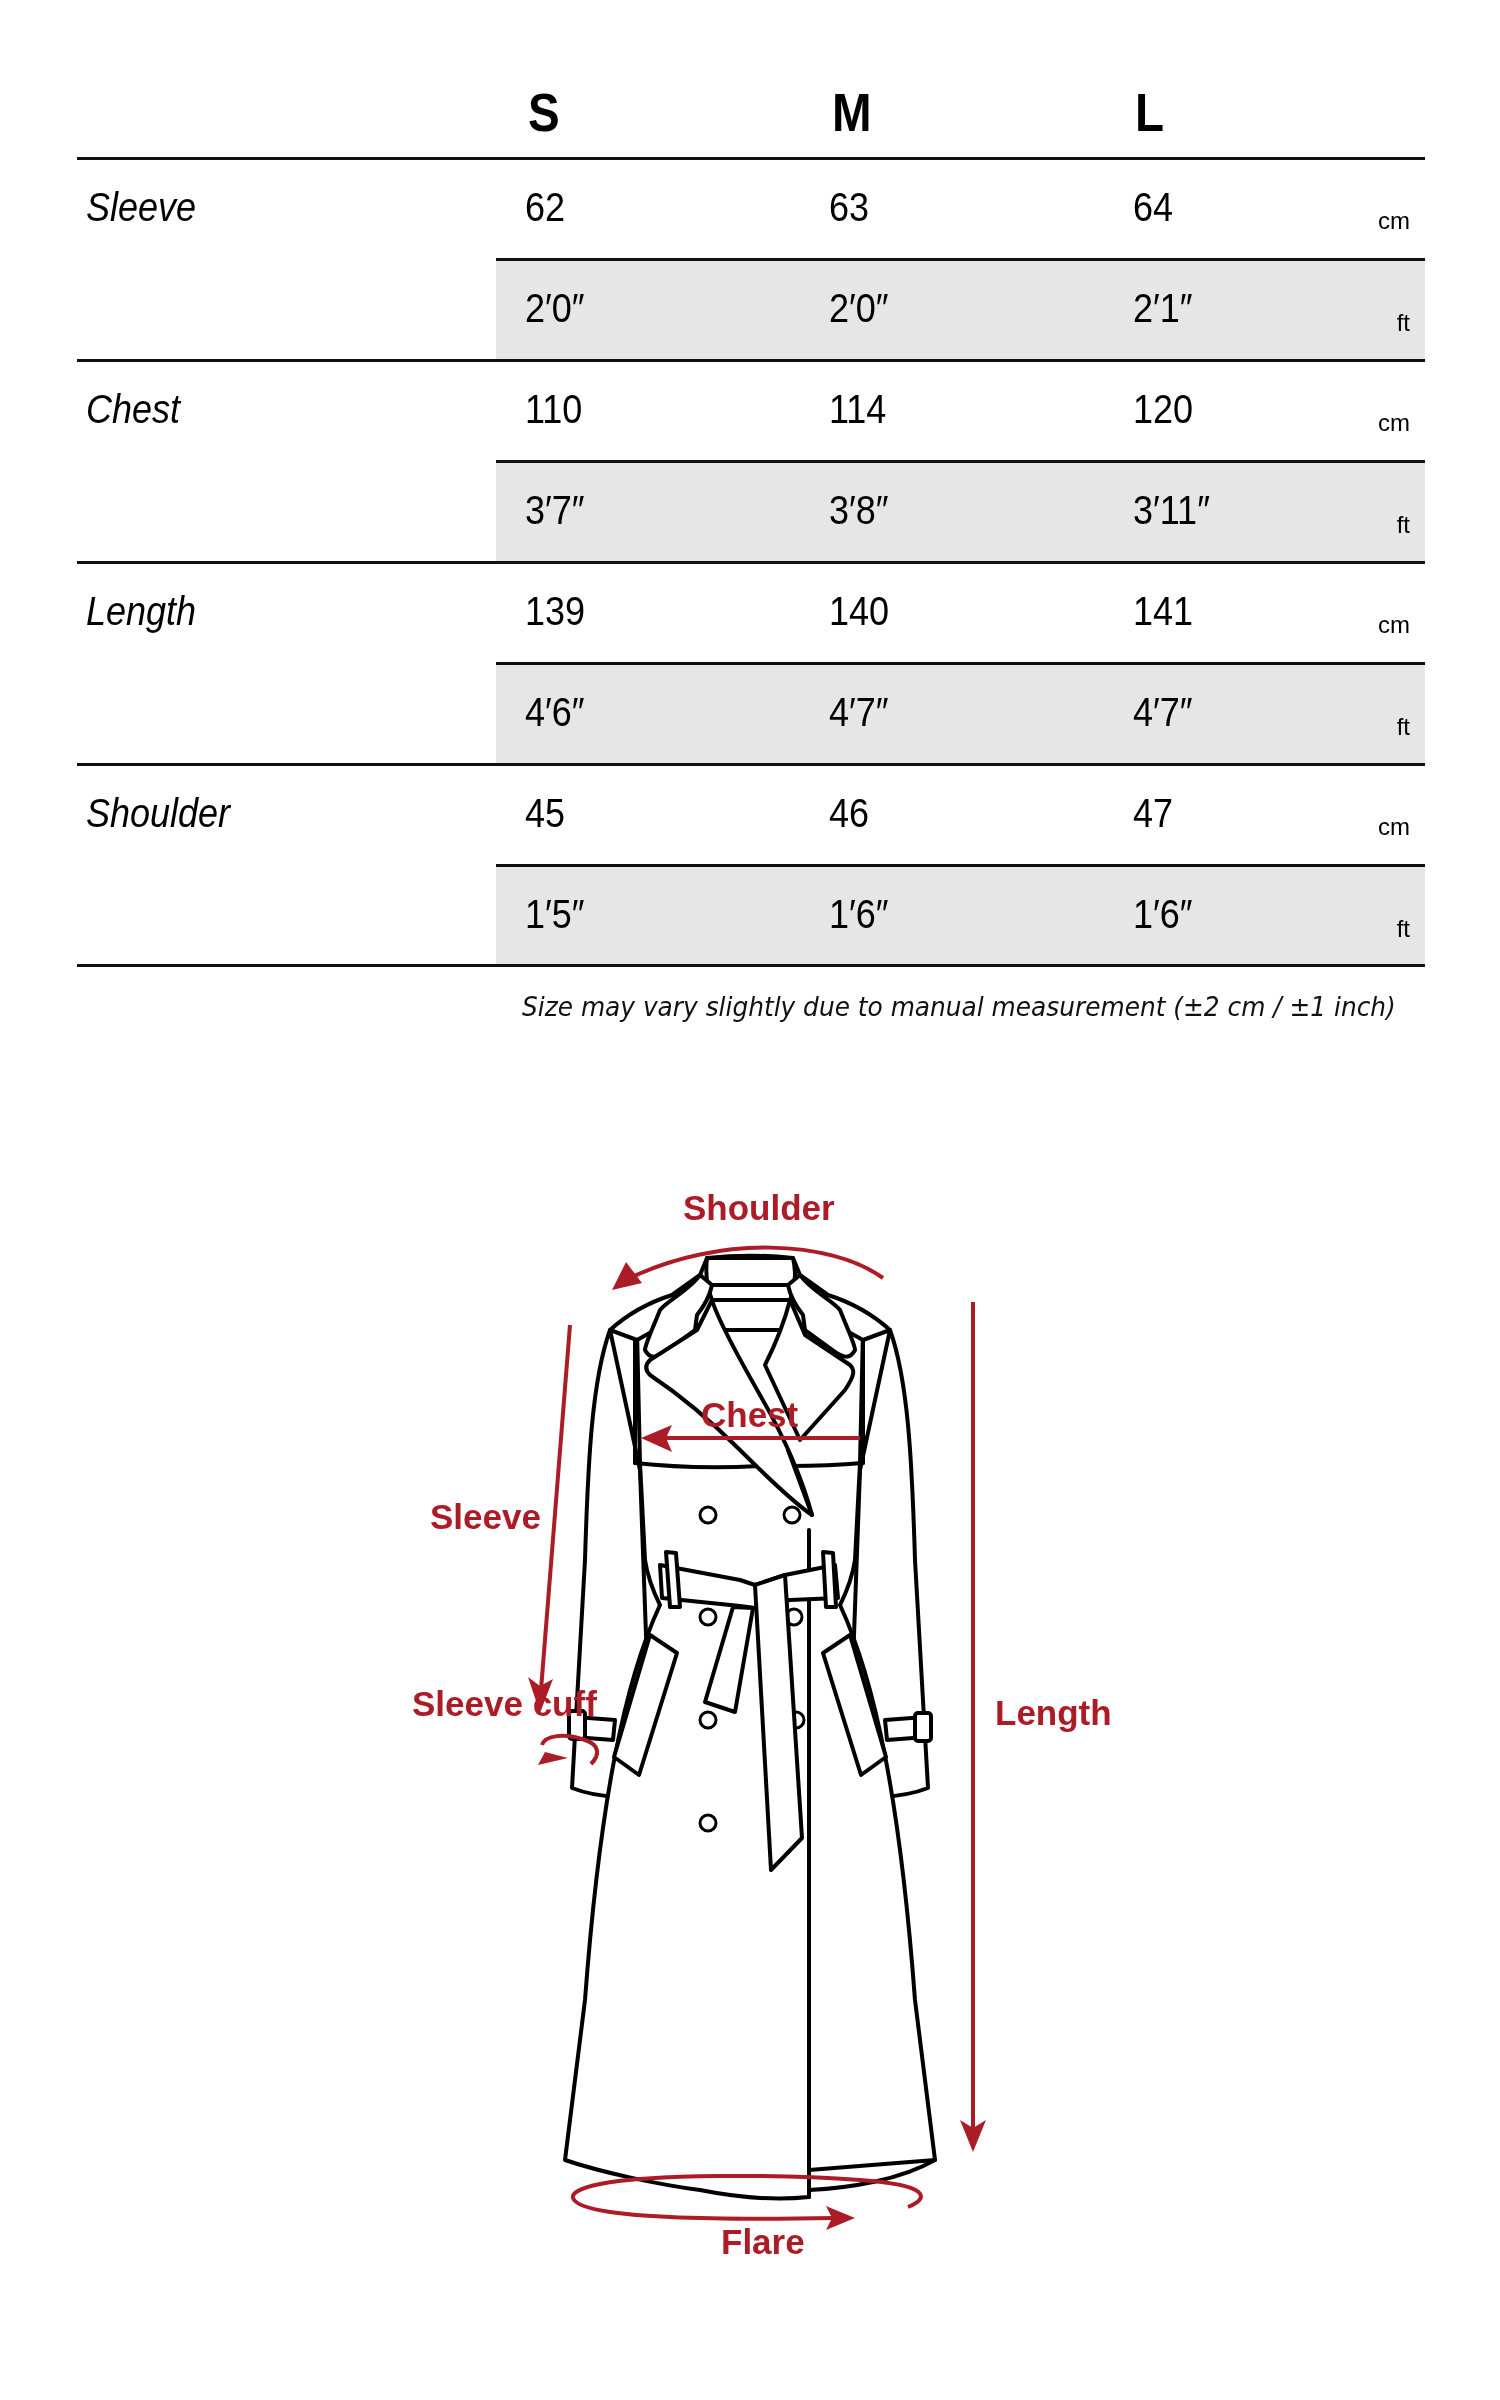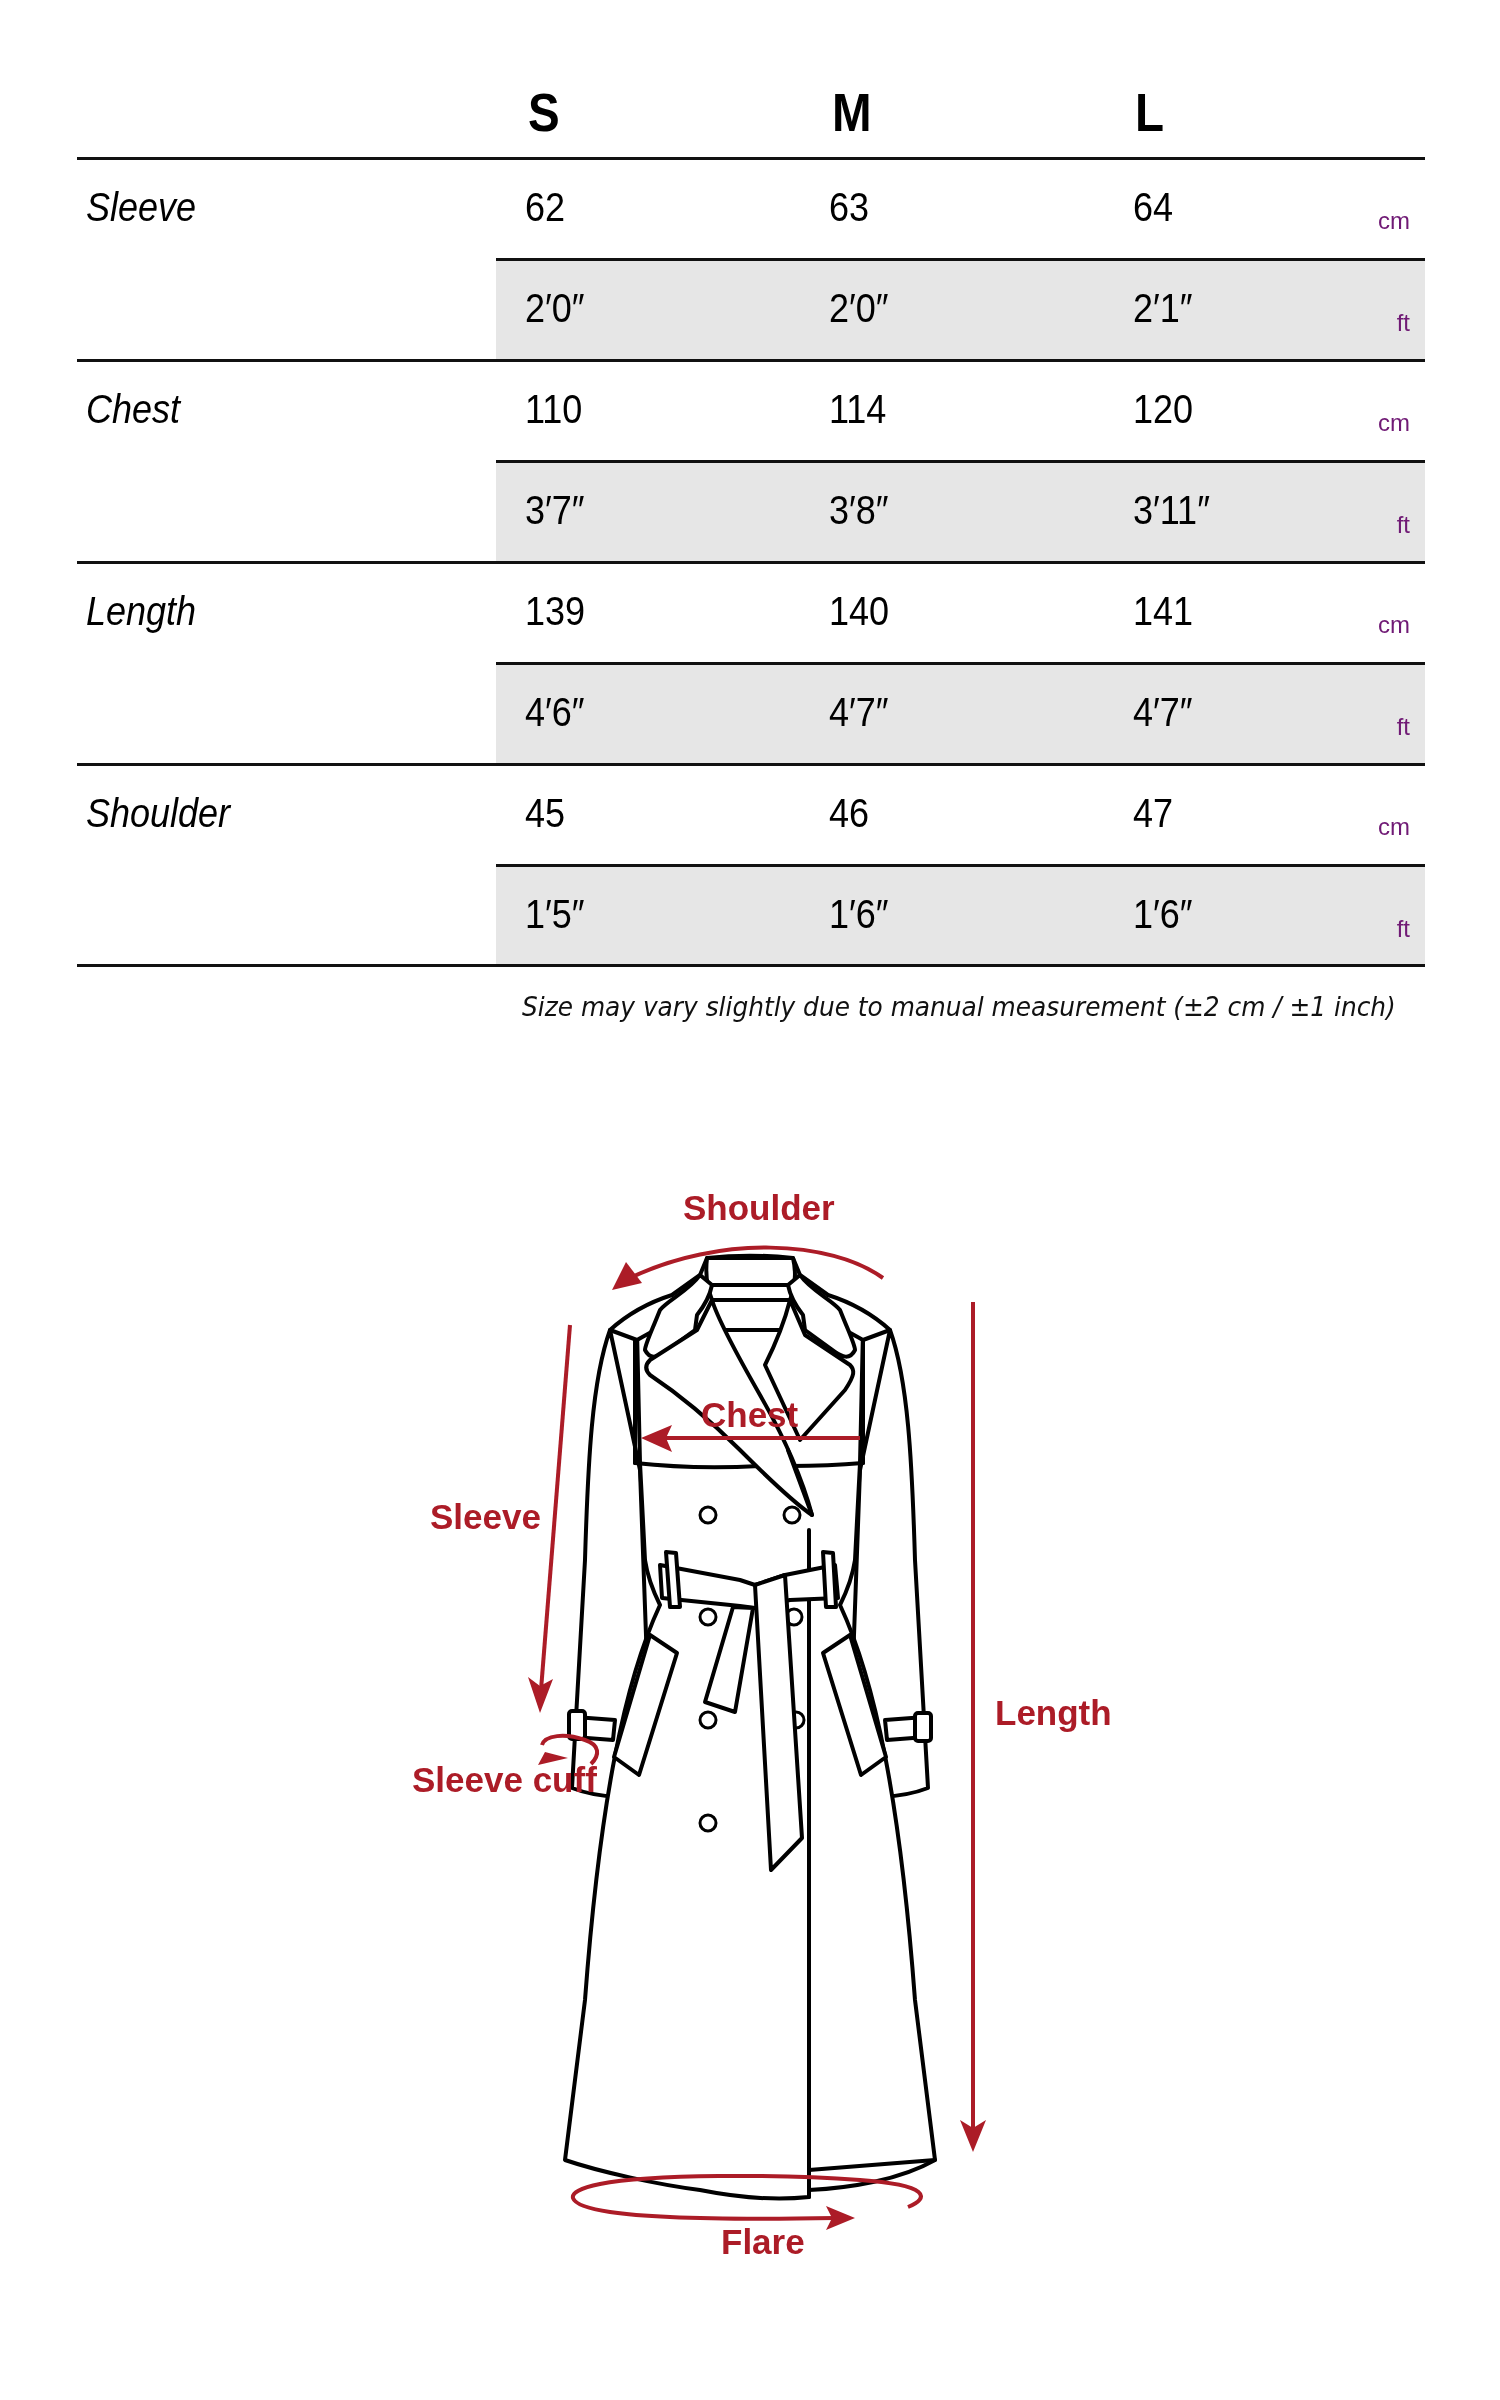--- a/index.html
+++ b/index.html
@@ -26,21 +26,21 @@
     }
     .cell {
       position: absolute;
       font-family: "Liberation Sans", sans-serif;
       font-size: 40px; line-height: 48px;
       transform: scaleX(0.9); transform-origin: left center;
     }
     .unit {
       position: absolute; right: 90px;
       font-family: "Liberation Sans", sans-serif;
-      font-size: 24px; line-height: 28px; color: #701a75;
+      font-size: 24px; line-height: 28px; color: #000000;
       text-align: center;
     }
     .caption {
       position: absolute; left: 522px; top: 990px;
       font-family: "DejaVu Sans", sans-serif;
       font-style: italic; font-size: 27px; line-height: 34px; color: #111;
       white-space: nowrap;
       transform: scaleX(0.92); transform-origin: left center;
     }
     .diagram { position: absolute; left: 0; top: 0; width: 1500px; height: 2400px; }
@@ -199,15 +199,15 @@
     <polygon fill="#ac1c27" stroke="none" points="545,1752 568,1758 538,1765"></polygon>
 
     <path d="M908,2207 C930,2198 930,2185 860,2180 C780,2174 650,2174 600,2184 C560,2192 565,2205 610,2212 C650,2218 720,2220 835,2218"></path>
     <polygon fill="#ac1c27" stroke="none" points="855,2218 826,2206 832,2218 826,2230"></polygon>
   </g>
 </svg>
 
 <div class="dlabel" style="left:683px; top:1188px">Shoulder</div>
 <div class="dlabel" style="left:701px; top:1395px">Chest</div>
 <div class="dlabel" style="left:430px; top:1497px">Sleeve</div>
-<div class="dlabel" style="left:412px; top:1760px">Sleeve cuff</div>
+<div class="dlabel" style="left:412px; top:1684px">Sleeve cuff</div>
 <div class="dlabel" style="left:995px; top:1693px">Length</div>
 <div class="dlabel" style="left:721px; top:2222px">Flare</div>
 
 </body></html>

